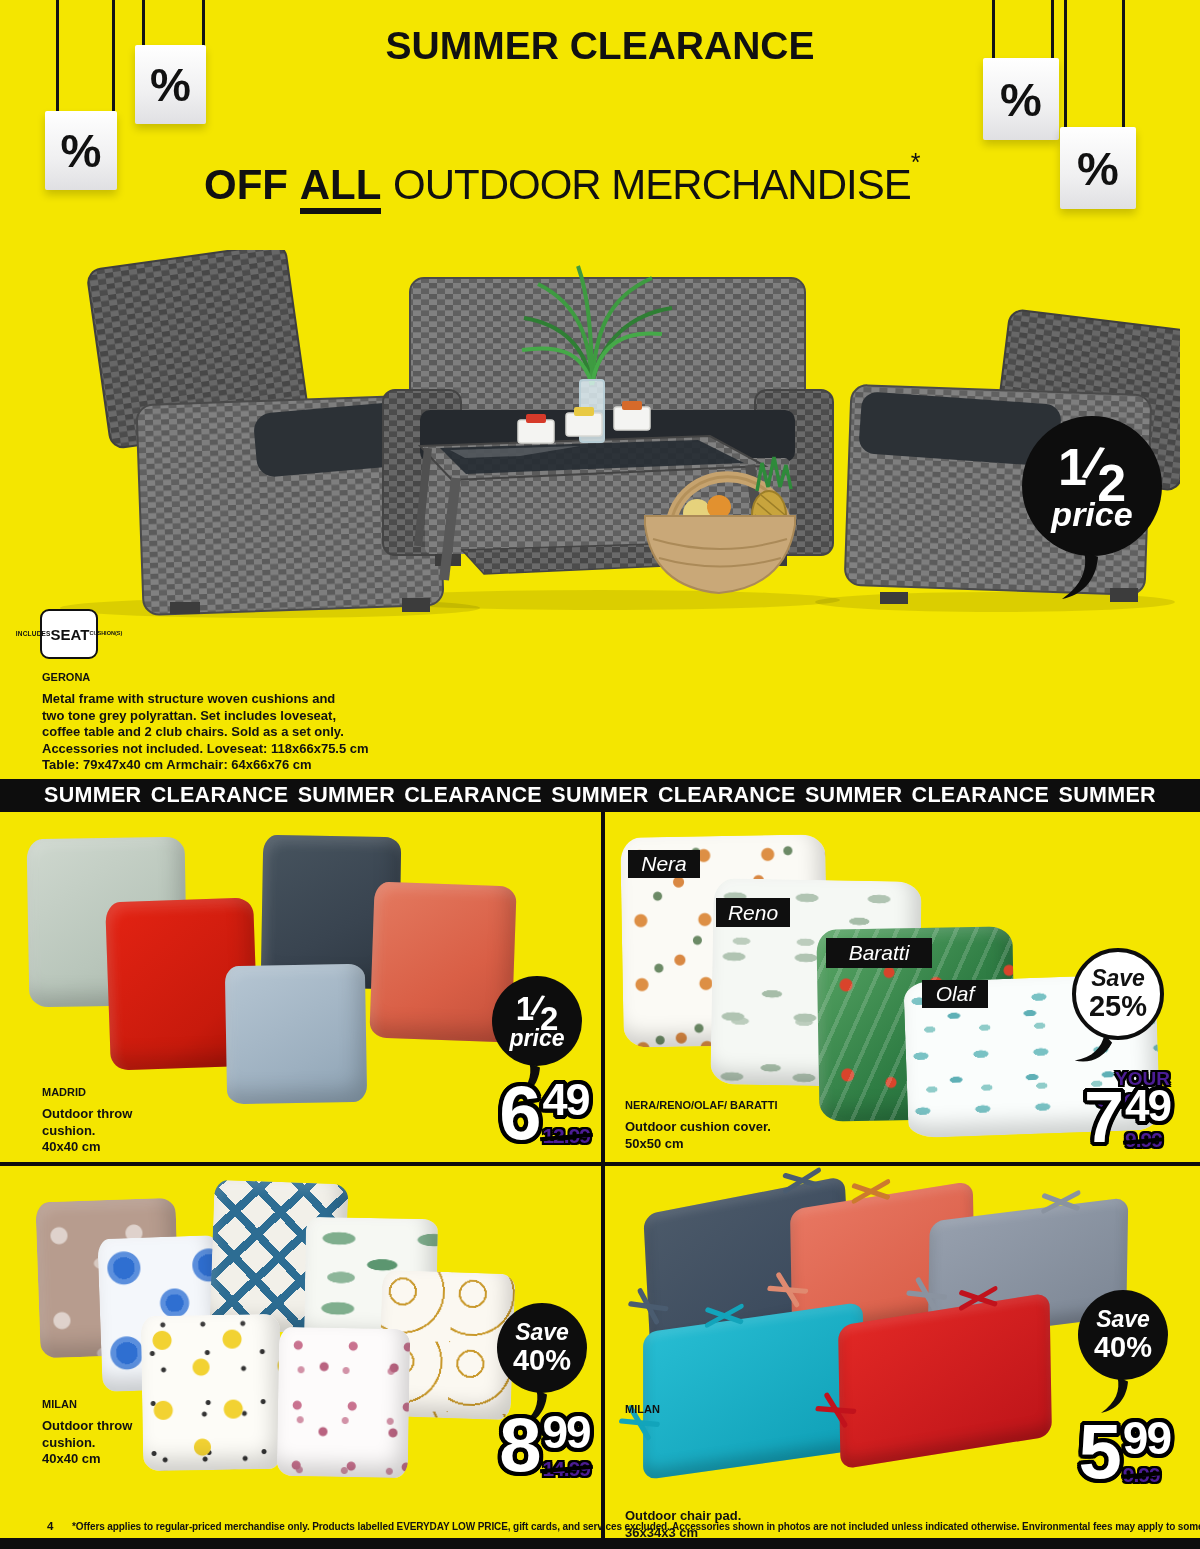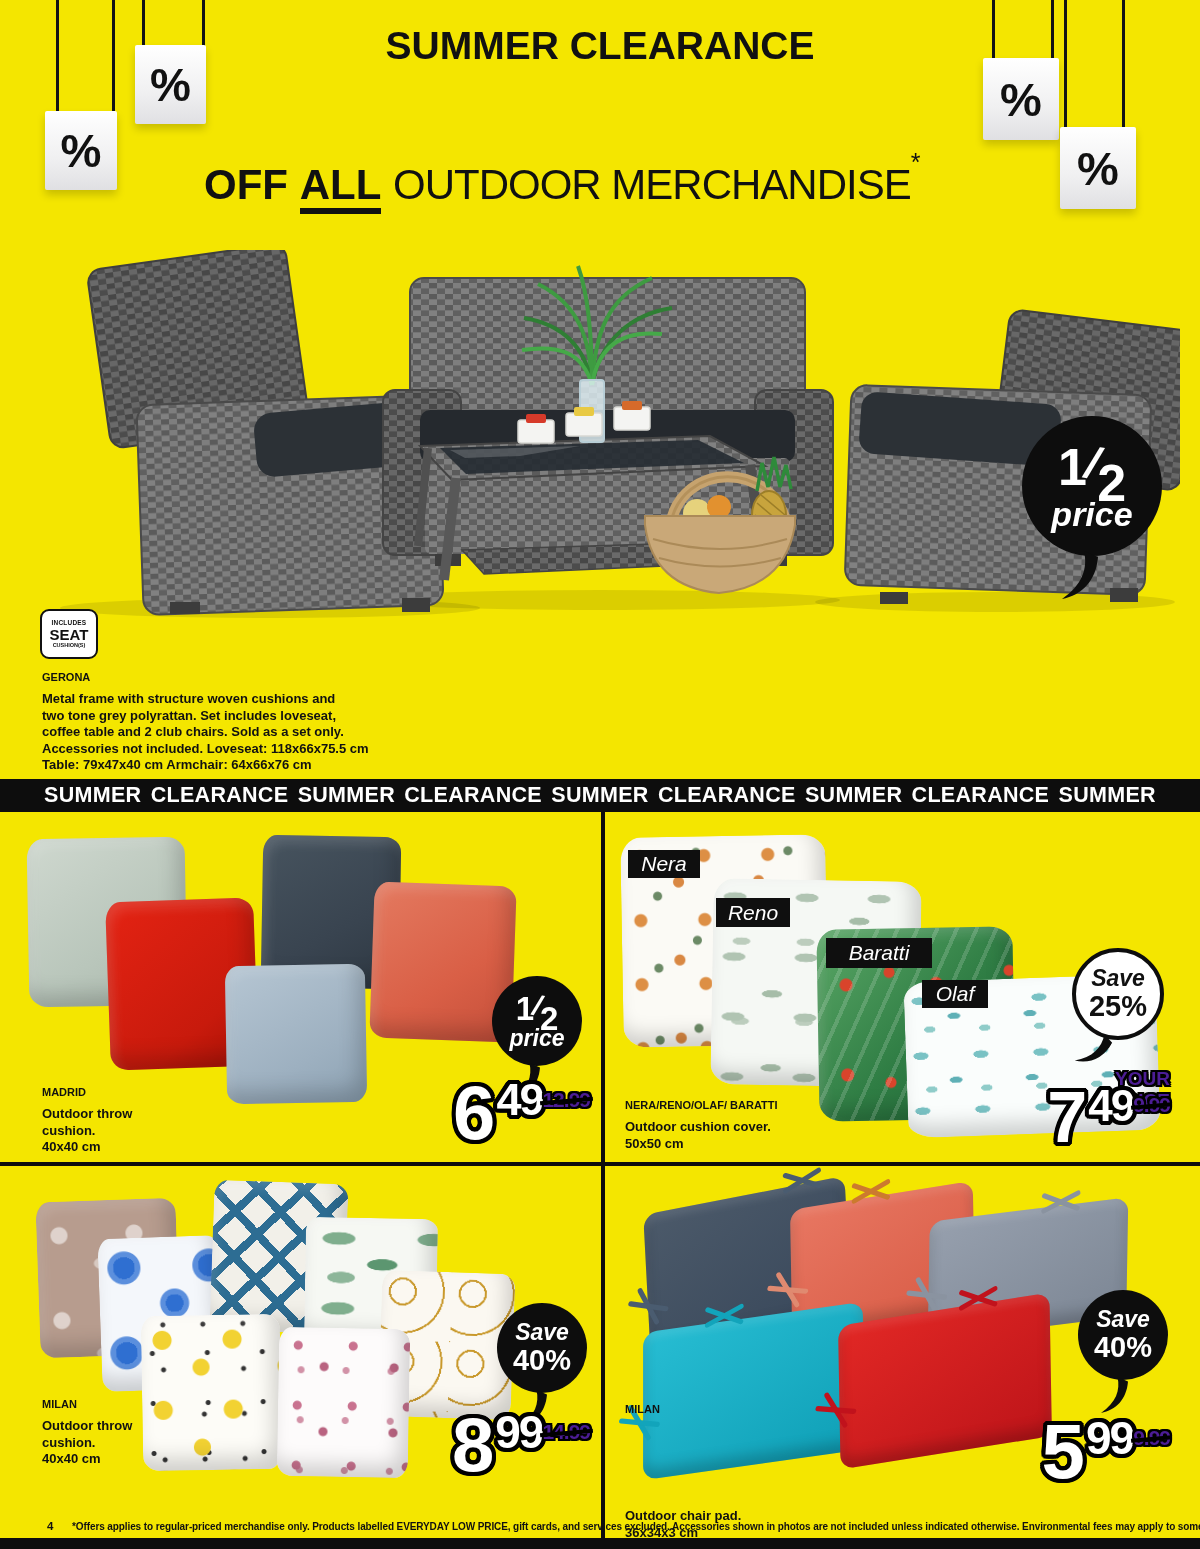--- a/index.html
+++ b/index.html
@@ -36,21 +36,21 @@
           justify-content:space-between;padding:0 44px;box-sizing:border-box;}
   .banner span{color:#fff;font-weight:800;font-size:21.5px;letter-spacing:.3px;}
 
   
   .vdiv{left:601px;top:810px;width:3.5px;height:729px;background:#0d0d0d;}
   .hdiv{left:0;top:1162px;width:1200px;height:3.5px;background:#0d0d0d;}
   .botbar{left:0;top:1538px;width:1200px;height:11px;background:#0d0d0d;}
 
   
   .sbadge{left:40px;top:609px;width:54px;height:46px;background:#fff;border:2.5px solid #111;border-radius:9px;
-          display:flex;flex-direction:column;align-items:center;justify-content:center;line-height:1;}
+          display:flex;align-items:center;justify-content:center;line-height:1;}
   .sbadge .l1{font-size:6.5px;font-weight:800;letter-spacing:.2px;}
   .sbadge .l2{font-size:15px;font-weight:900;margin:1px 0;}
   .sbadge .l3{font-size:5.5px;font-weight:800;}
 
   
   .ptitle{font-weight:900;font-size:11px;}
   .pdesc{font-size:13px;line-height:16.5px;font-weight:600;}
 
   
   .bub{position:absolute;border-radius:50%;display:flex;flex-direction:column;align-items:center;
@@ -61,21 +61,21 @@
   .frac{display:flex;align-items:flex-start;font-weight:900;}
   .frac .sl{font-style:italic;transform:rotate(10deg);font-size:.85em;margin:0 -1px;}
   .frac .d{transform:translateY(.30em);}
   .bword{font-style:italic;font-weight:700;}
   .bsave{font-style:italic;font-weight:600;}
   .bpct{font-weight:900;}
 
   
   .price{position:absolute;display:flex;justify-content:flex-end;align-items:flex-start;font-weight:900;z-index:6;}
   .p-int{line-height:.82;letter-spacing:-4px;}
-  .p-col{display:flex;flex-direction:row;align-items:flex-start;margin-left:5px;}
+  .p-col{display:flex;flex-direction:column;align-items:flex-start;margin-left:5px;}
   .p-cents{line-height:.8;letter-spacing:-2px;}
   .p-old{position:relative;font-weight:900;letter-spacing:-1px;}
   .p-old::after{content:"";position:absolute;left:-6%;right:-6%;top:44%;height:4px;background:#000;transform:rotate(-5deg);}
 
   
   .pw{position:absolute;border-radius:10% 12% 10% 12% / 12% 10% 12% 10%;
       box-shadow:inset -8px -12px 20px rgba(0,0,0,.18), inset 5px 7px 12px rgba(255,255,255,.14);}
   .p-sage{background:linear-gradient(145deg,#cfd8cf,#b9c6bb 60%,#a9b7ab);}
   .p-red{background:linear-gradient(140deg,#e6criteria 0,#e42313,#c81a0c 70%,#a51106);background:linear-gradient(140deg,#e42313,#c81a0c 70%,#a51106);}
   .p-navy{background:linear-gradient(150deg,#47545f,#394450 60%,#2d3741);}

